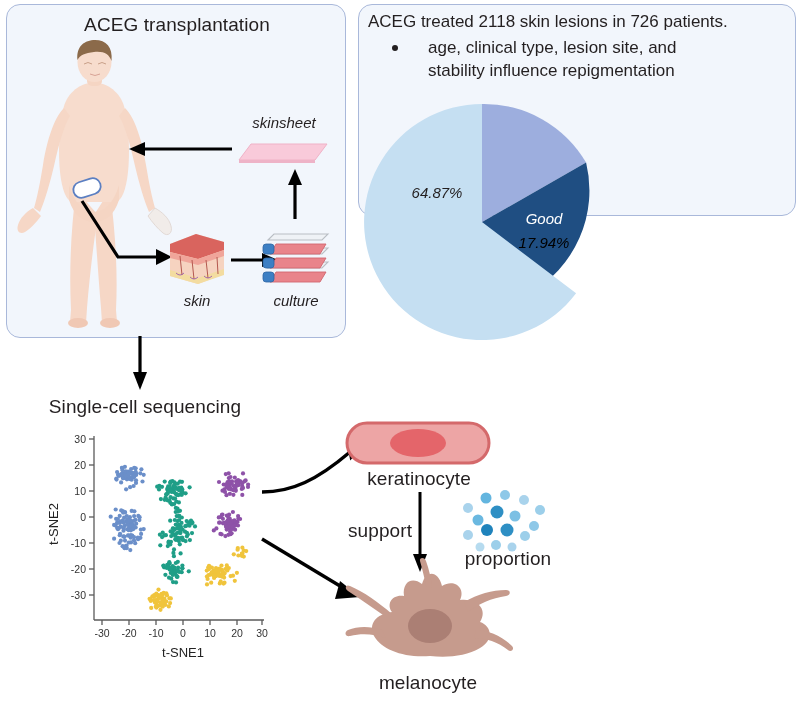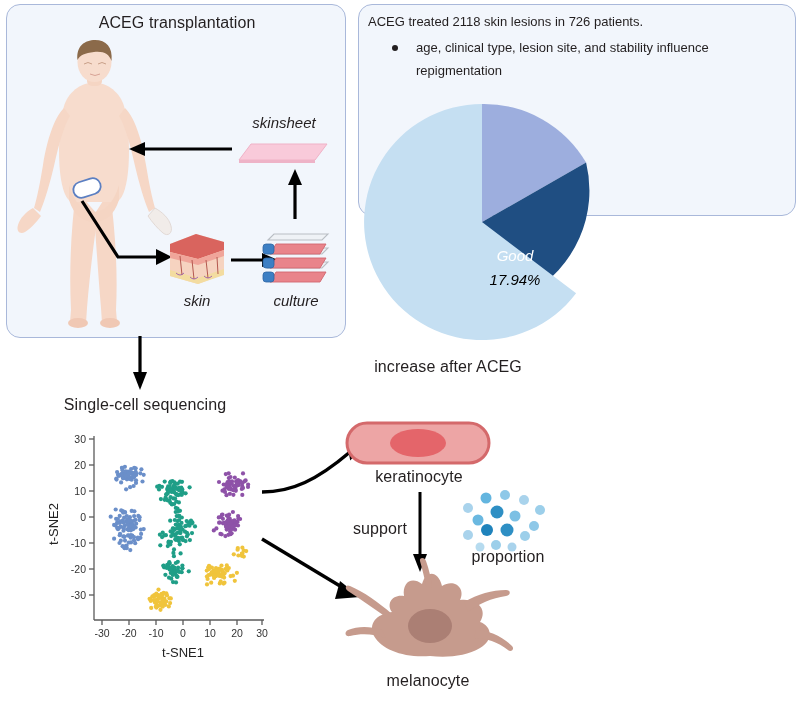--- a/index.html
+++ b/index.html
@@ -1,23 +1,23 @@
 <!DOCTYPE html>
 <html><head>
 <meta charset="utf-8">
 <style>
   html,body{margin:0;padding:0;background:#ffffff;}
   body{width:800px;height:701px;position:relative;overflow:hidden;
        font-family:"Liberation Sans","DejaVu Sans",sans-serif;color:#231f20;}
   .abs{position:absolute;}
   .panel{background:#f2f6fc;border:1.6px solid #a9b8da;border-radius:14px;box-sizing:border-box;}
-  .ttl{font-size:16px;color:#231f20;letter-spacing:.1px;}
+  .ttl{font-size:19px;color:#231f20;letter-spacing:.1px;}
   .lbl{font-size:15px;color:#231f20;font-style:italic;}
   svg{display:block;overflow:visible;}
-  .bullet-txt{font-size:13px;line-height:23px;}
+  .bullet-txt{font-size:17px;line-height:23px;}
   .nowrap{white-space:nowrap;}
 </style>
 </head>
 <body>
 
 <div class="panel abs" style="left:6px;top:4px;width:340px;height:334px;"></div>
 
 <div class="abs ttl" style="left:57px;top:14px;width:240px;text-align:center;">ACEG transplantation</div>
 
 <svg class="abs" style="left:14px;top:40px;" width="180" height="290" viewBox="0 0 180 290">
@@ -113,36 +113,37 @@
   <path d="M112 8 L20 8" stroke="#000" stroke-width="3.2"></path>
   <path d="M25 1 L9 8 L25 15 Z" fill="#000"></path>
 </svg>
 
 <div class="panel abs" style="left:358px;top:4px;width:438px;height:212px;"></div>
 
 <div class="abs bullet-txt nowrap" style="left:368px;top:10px;">ACEG treated 2118 skin lesions in 726 patients.</div>
 
 <div class="abs" style="left:392px;top:36px;width:336px;">
   <span class="abs" style="left:0px;top:9px;width:6px;height:6px;border-radius:50%;background:#231f20;"></span>
-  <div class="bullet-txt" style="margin-left:24px;">age, clinical type, lesion site, and stability influence repigmentation</div>
+  <div class="bullet-txt" style="margin-left:36px;">age, clinical type, lesion site, and stability influence repigmentation</div>
 </div>
 
 <svg class="abs" style="left:357px;top:97px;" width="250" height="250" viewBox="0 0 250 250">
 
   <path d="M125 125 L125 7 A118 118 0 0 1 229.1 65.6 Z" fill="#9daede"></path>
 
   <path d="M125 125 L229.1 65.6 A118 118 0 0 1 30.1 176.0 Z" fill="#1f4e82" transform="rotate(0 125 125)"></path>
 
   <path d="M125 125 L219.1 196.3 A118 118 0 1 1 125 7 Z" fill="#c5dff2"></path>
 </svg>
 
 <div class="abs" style="left:382px;top:181px;width:110px;text-align:center;line-height:24px;">
+  <div class="lbl">64.87%</div>
 </div>
 
-<div class="abs" style="left:470px;top:207px;width:90px;text-align:center;line-height:24px;color:#ffffff;margin-top:37px;">
+<div class="abs" style="left:499px;top:207px;width:90px;text-align:center;line-height:24px;color:#ffffff;">
   <div class="lbl" style="color:#fff;">Good</div>
   <div class="lbl" style="color:#000000;">17.94%</div>
 </div>
 
 <svg class="abs" style="left:132px;top:336px;" width="16" height="56">
   <path d="M8 0 L8 40" stroke="#000" stroke-width="3.2"></path>
   <path d="M1 36 L8 54 L15 36 Z" fill="#000"></path>
 </svg>
 
 <div class="abs ttl" style="left:30px;top:396px;width:230px;text-align:center;">Single-cell sequencing</div>
@@ -791,21 +792,20 @@
   <path d="M0 52 C30 52 55 40 88 12" stroke="#000" stroke-width="3.4" fill="none"></path>
   <path d="M80 2 L98 2 L92 20 Z" fill="#000" transform="rotate(23 89 11)"></path>
 </svg>
 
 <svg class="abs" style="left:262px;top:537px;" width="112" height="70">
   <path d="M0 2 L88 55" stroke="#000" stroke-width="3.4" fill="none"></path>
   <path d="M78 44 L98 60 L73 62 Z" fill="#000"></path>
 </svg>
 
 <div class="abs" style="left:328px;top:355px;width:240px;text-align:center;line-height:23px;">
-  <div class="ttl">increase after ACEG</div>
 </div>
 
 <svg class="abs" style="left:344px;top:418px;" width="148" height="50" viewBox="0 0 148 50">
   <rect x="3" y="5" width="142" height="40" rx="20" fill="#eda5a5" stroke="#d4696b" stroke-width="3"></rect>
   <ellipse cx="74" cy="25" rx="28" ry="14" fill="#e4656a"></ellipse>
 </svg>
 <div class="abs ttl" style="left:352px;top:468px;width:134px;text-align:center;">keratinocyte</div>
 
 <svg class="abs" style="left:412px;top:492px;" width="16" height="82">
   <path d="M8 0 L8 66" stroke="#000" stroke-width="3"></path>

